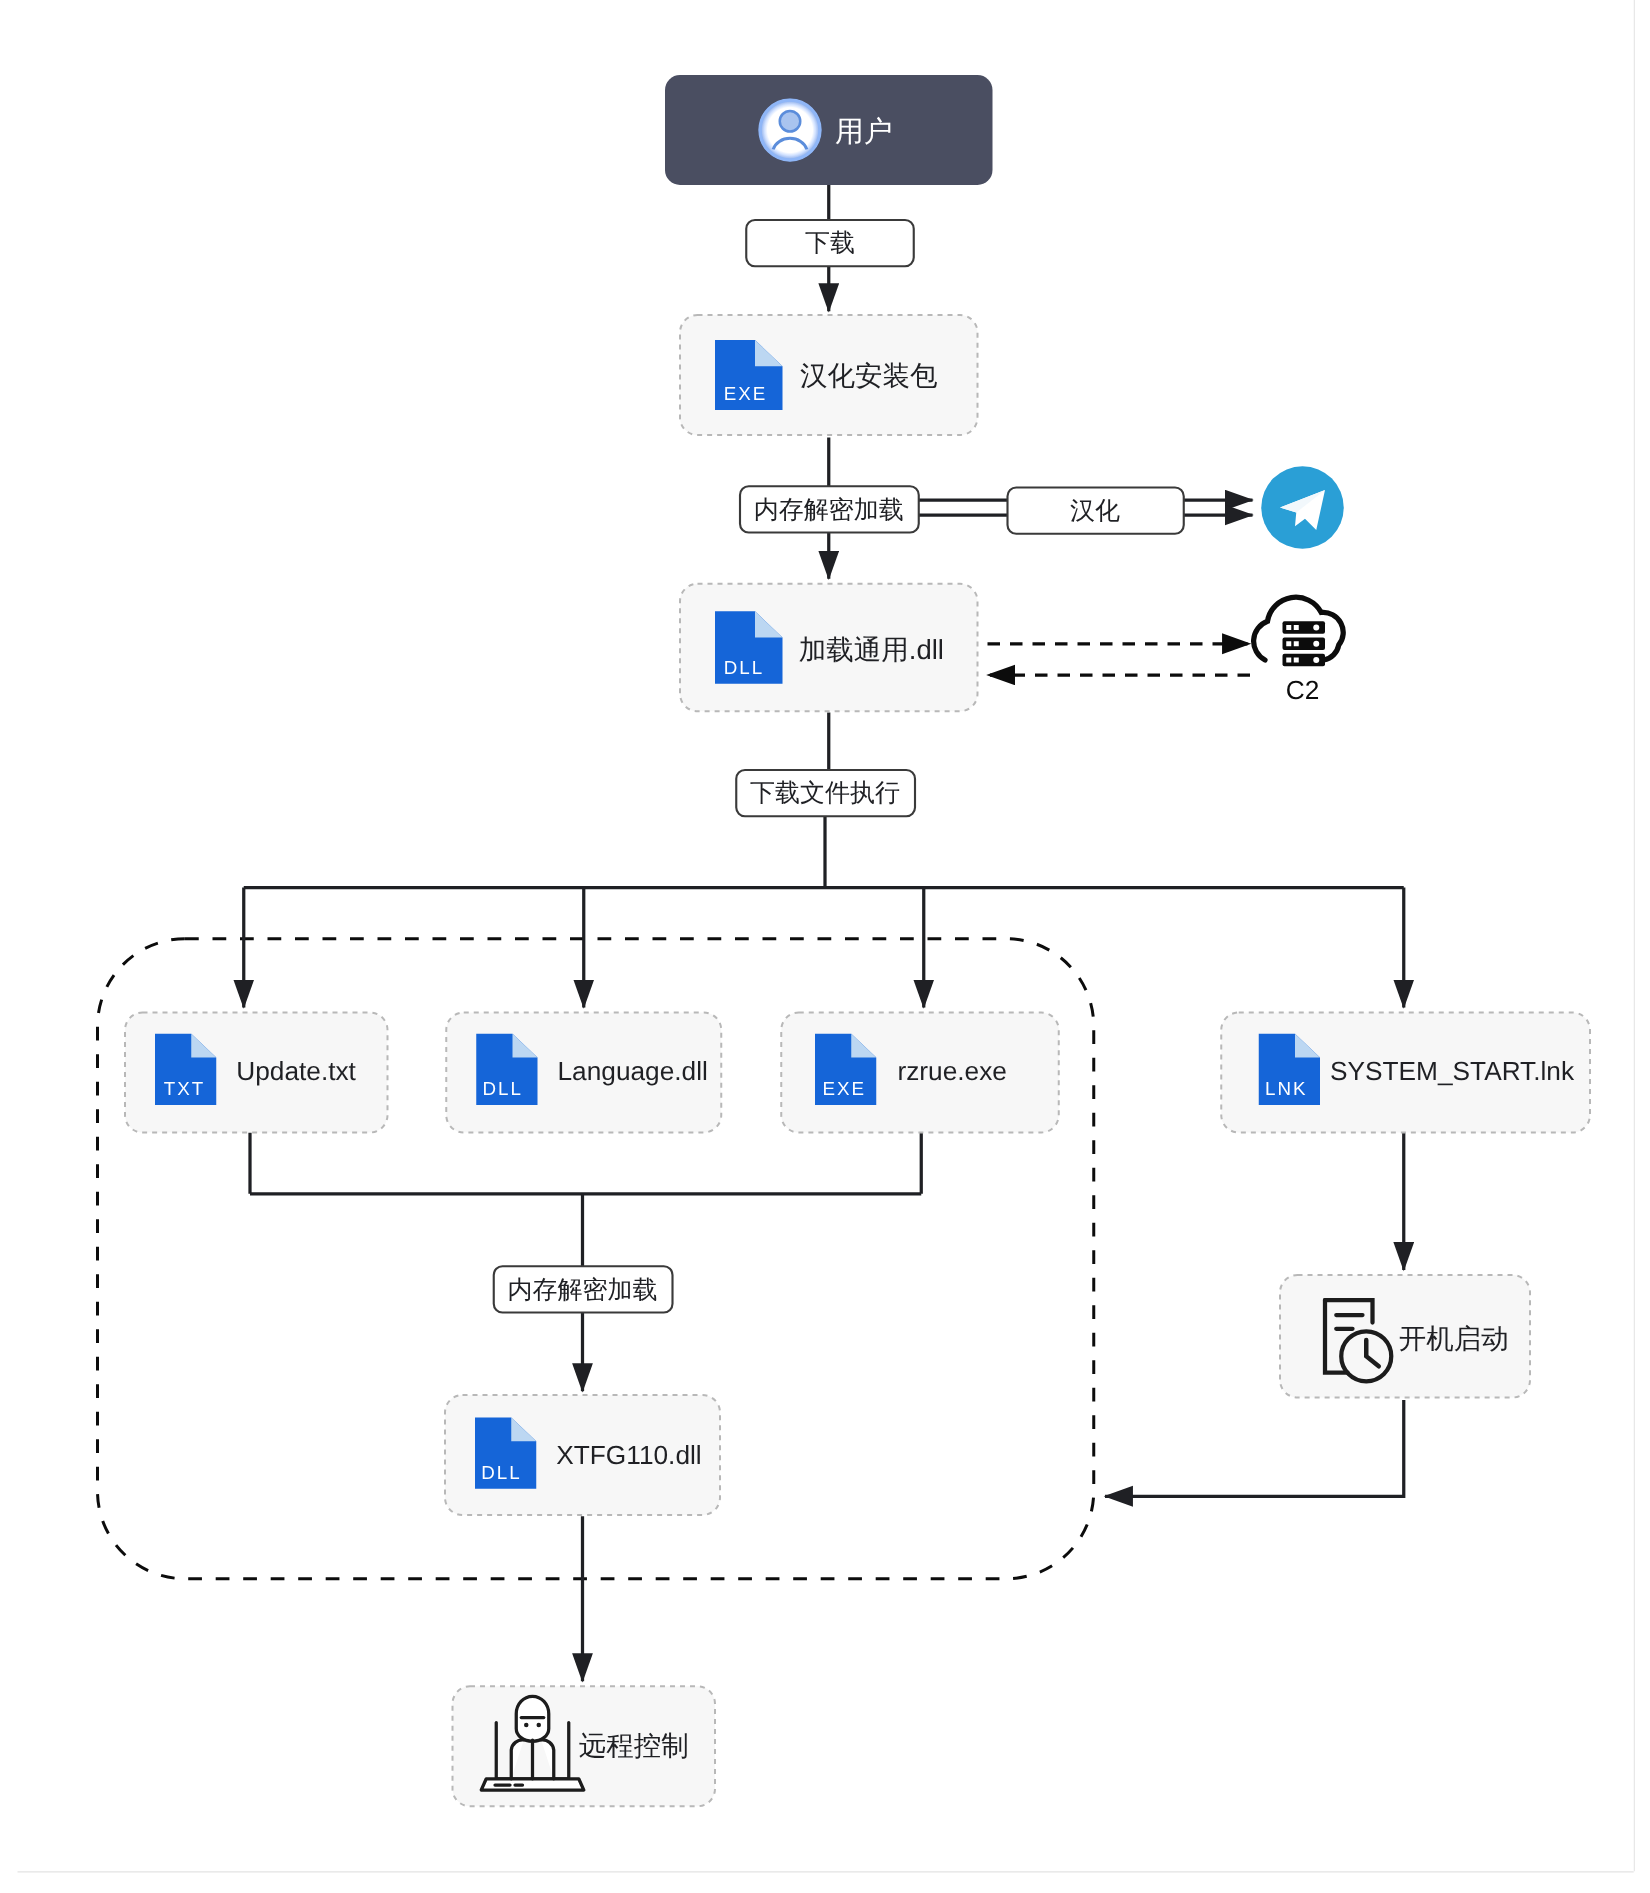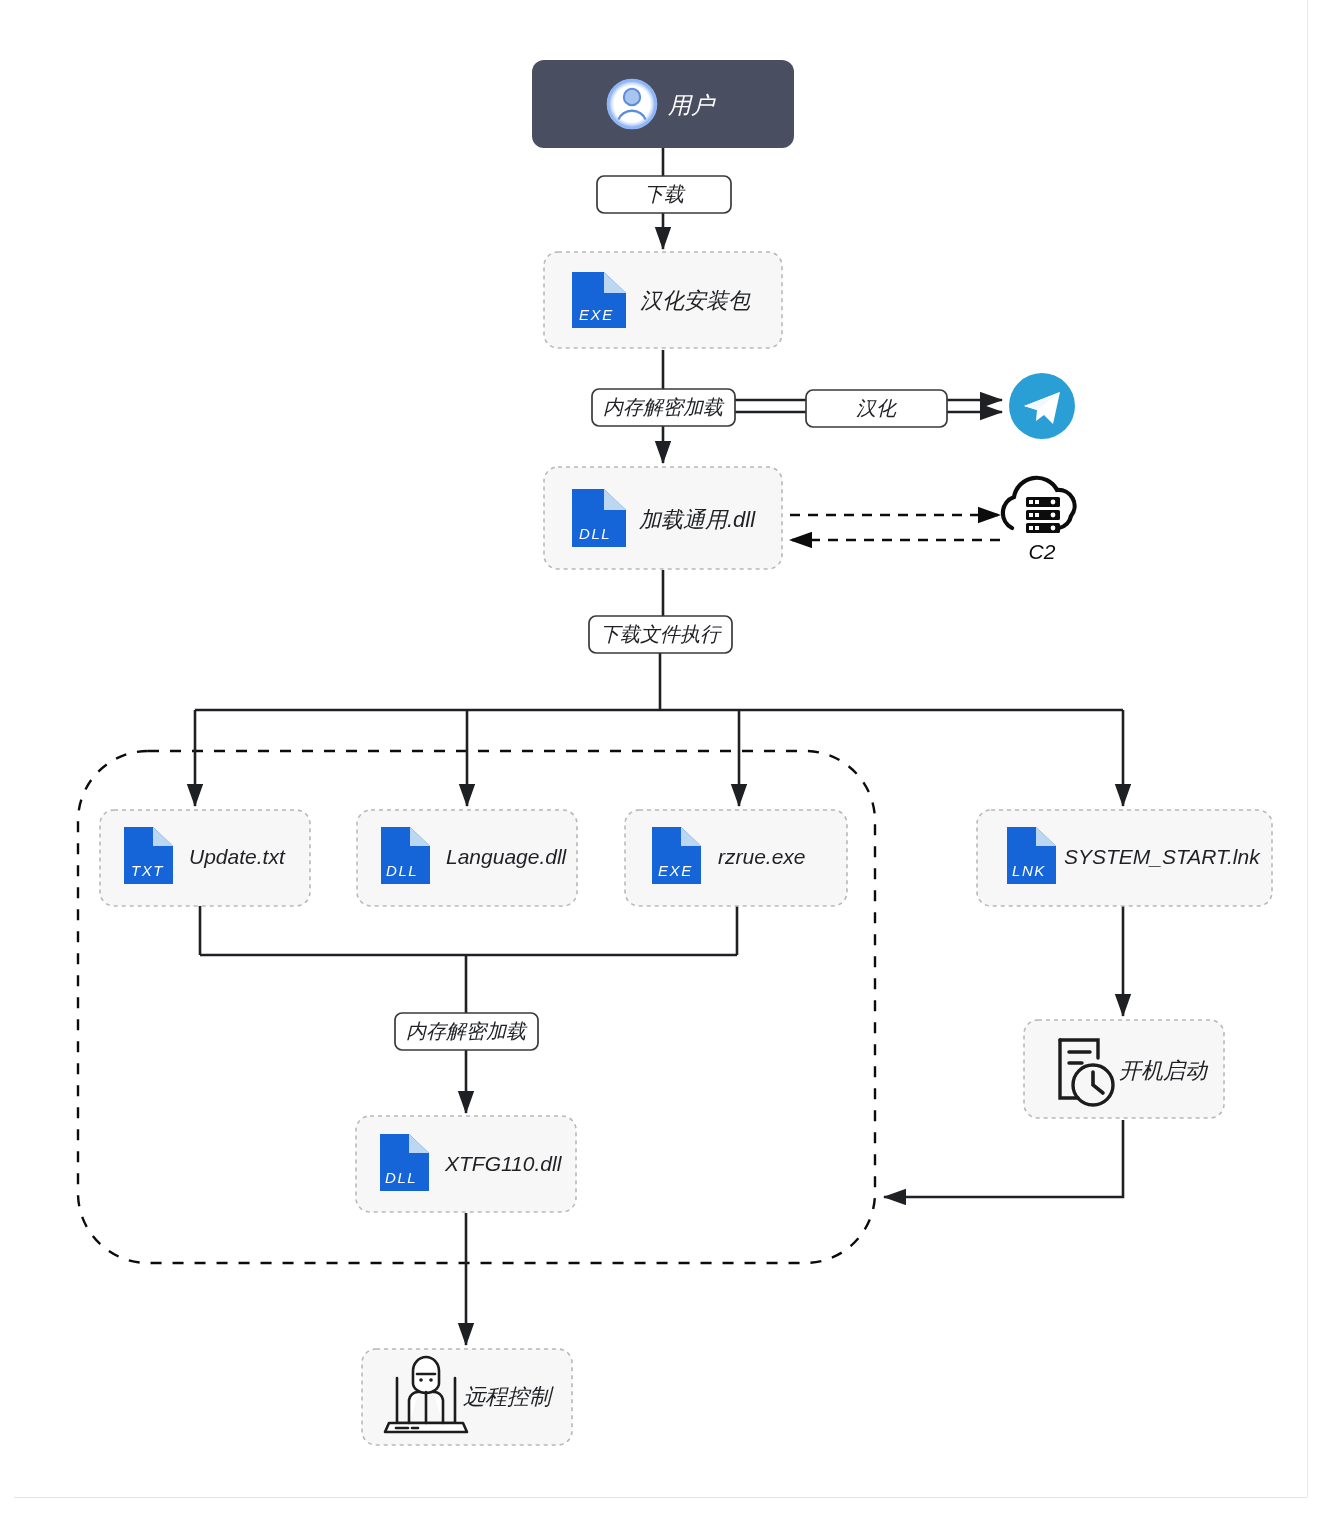--- a/index.html
+++ b/index.html
@@ -6,21 +6,20 @@
   html, body {
     margin: 0; padding: 0;
     background: #ffffff;
     font-family: "Liberation Sans", "DejaVu Sans", sans-serif;
   }
   #page {
     position: relative;
     width: 1320px; height: 1514px;
     background: #ffffff;
     overflow: hidden;
-    font-style: italic;
   }
   
   #page-right-edge {
     position: absolute; top: 0; right: 12px;
     width: 1px; height: 1497px;
     background: #e8e8e8;
     box-shadow: 2px 0 3px -1px rgba(0,0,0,0.07);
   }
   #page-bottom-edge {
     position: absolute; left: 14px; bottom: 16px;

